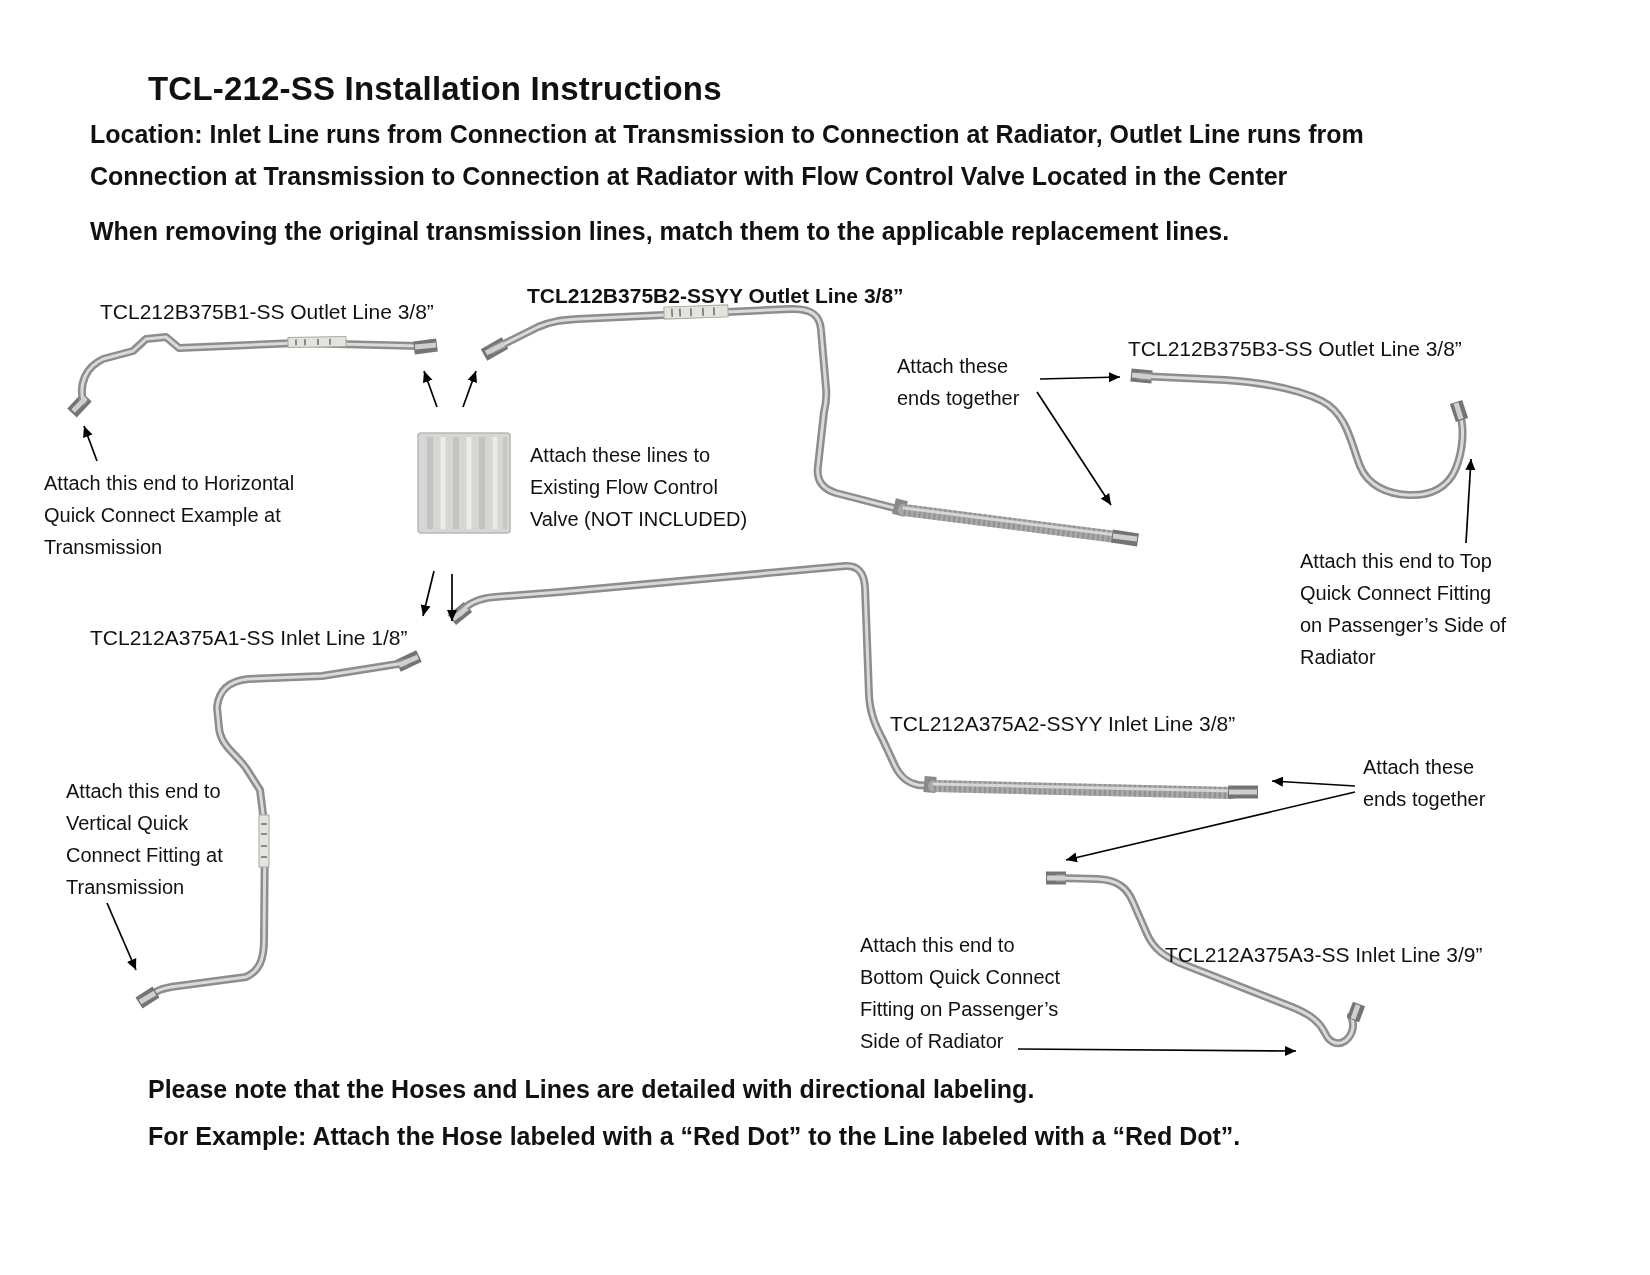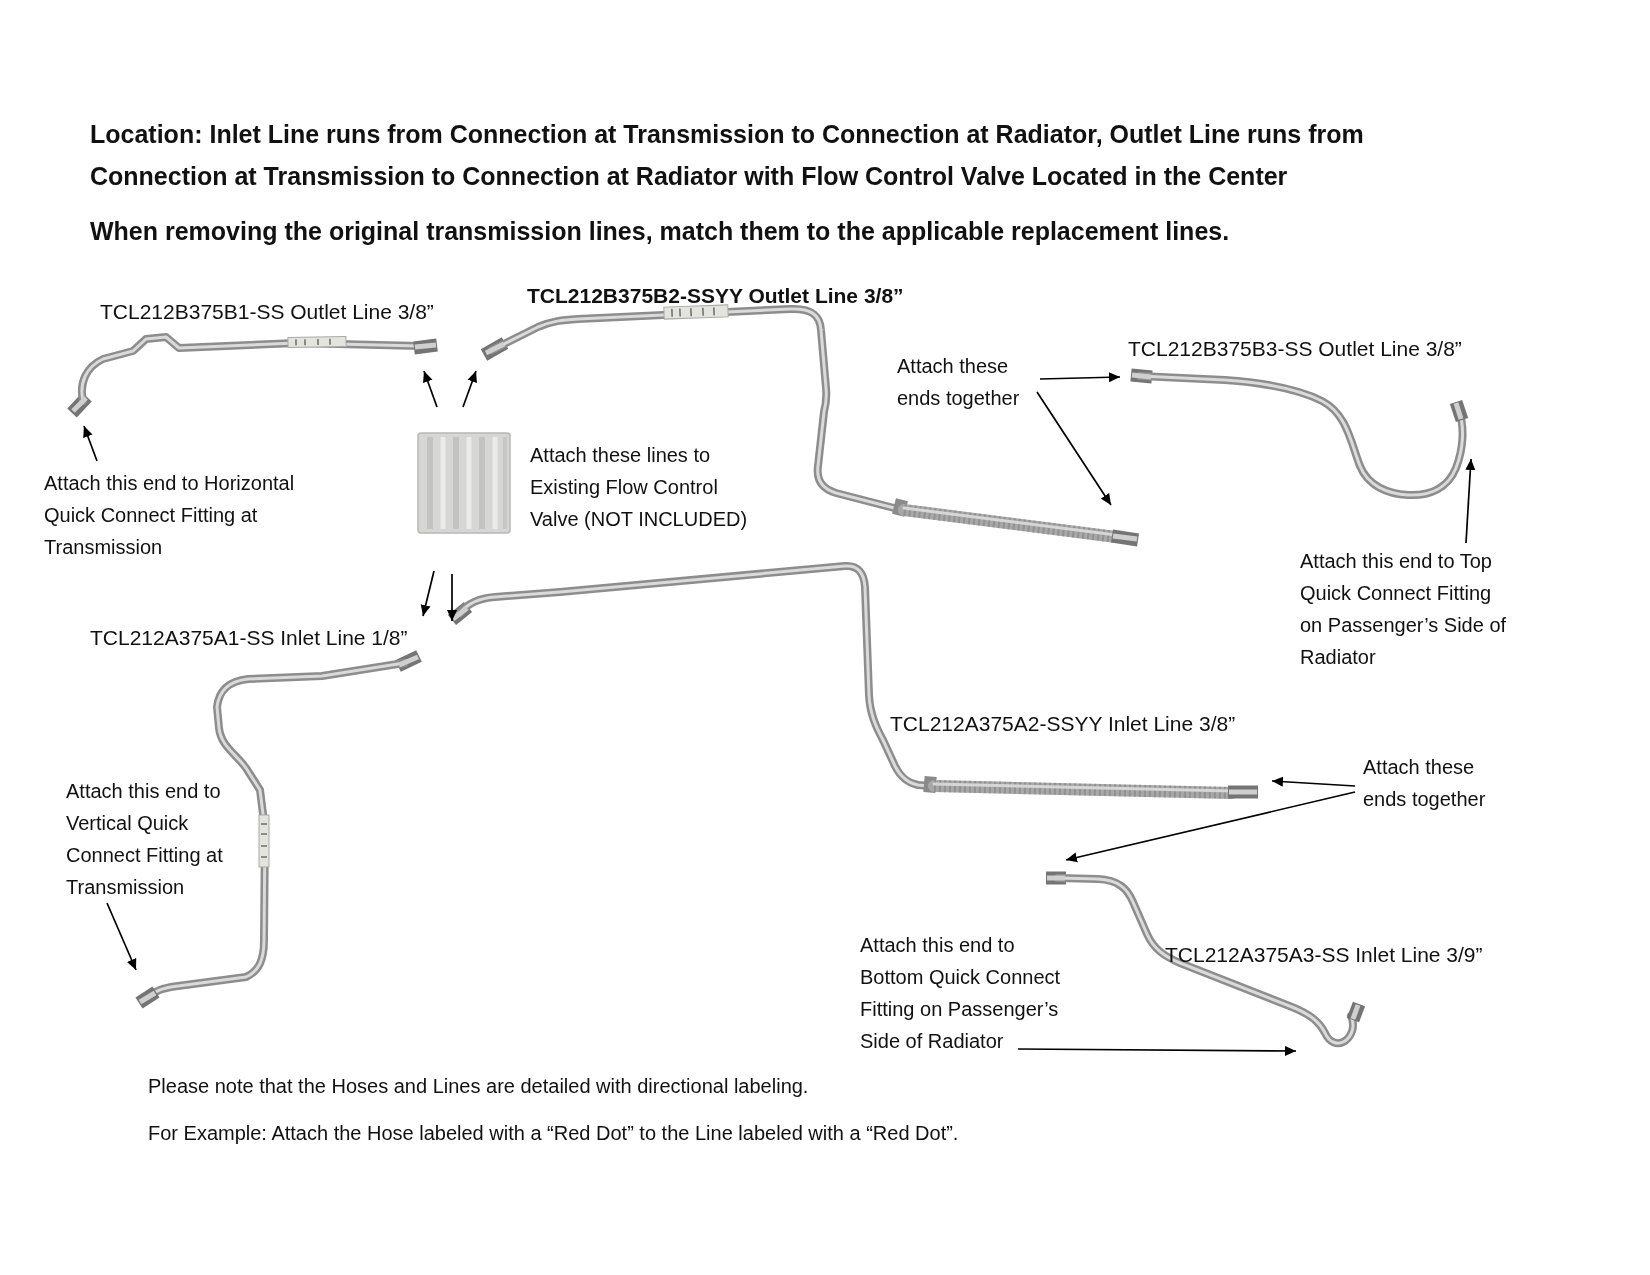--- a/index.html
+++ b/index.html
@@ -20,21 +20,21 @@
   .para{
     font-size:25px;font-weight:700;margin:0;line-height:42px;
   }
   .part-label{
     font-size:21px;font-weight:400;white-space:nowrap;
   }
   .annot{
     font-size:20px;font-weight:400;line-height:32px;white-space:pre-line;
   }
   .footer-note{
-    font-size:20px;font-weight:400;white-space:nowrap;text-align:center;
+    font-size:25px;font-weight:700;white-space:nowrap;text-align:center;
   }
   
   .tube-base{fill:none;stroke:#8d8d8d;stroke-width:8;stroke-linecap:round;stroke-linejoin:round;}
   .tube-hi{fill:none;stroke:#dadada;stroke-width:3;stroke-linecap:round;stroke-linejoin:round;}
   .fit-base{fill:none;stroke:#747474;stroke-width:13;stroke-linecap:butt;}
   .fit-hi{fill:none;stroke:#cfcfcf;stroke-width:5;stroke-linecap:butt;}
   .braid-base{fill:none;stroke:#a8a8a8;stroke-width:12;stroke-linecap:round;}
   .braid-tex{fill:none;stroke:#7e7e7e;stroke-width:12;stroke-linecap:butt;stroke-dasharray:2 3;opacity:.55;}
   .braid-hi{fill:none;stroke:#d6d6d6;stroke-width:3;stroke-linecap:round;}
   .ferrule{fill:none;stroke:#8a8a8a;stroke-width:16;stroke-linecap:butt;}
@@ -158,34 +158,35 @@
       <path class="arrow" marker-end="url(#ah)" d="M 1040 379 L 1120 377"></path>
       <path class="arrow" marker-end="url(#ah)" d="M 1037 392 L 1111 505"></path>
       <path class="arrow" marker-end="url(#ah)" d="M 1466 543 L 1471 459"></path>
       <path class="arrow" marker-end="url(#ah)" d="M 107 903 L 136 970"></path>
       <path class="arrow" marker-end="url(#ah)" d="M 1355 786 L 1272 781"></path>
       <path class="arrow" marker-end="url(#ah)" d="M 1355 792 L 1066 860"></path>
       <path class="arrow" marker-end="url(#ah)" d="M 1018 1049 L 1296 1051"></path>
     </g>
   </svg>
 
+  <h1 class="title abs" style="left:148px;top:70px;">TCL-212-SS Installation Instructions</h1>
 
   <p class="para abs" style="left:90px;top:113px;width:1410px;">Location: Inlet Line runs from Connection at Transmission to Connection at Radiator, Outlet Line runs from Connection at Transmission to Connection at Radiator with Flow Control Valve Located in the Center</p>
 
   <p class="para abs" style="left:90px;top:210px;width:1450px;">When removing the original transmission lines, match them to the applicable replacement lines.</p>
 
   <div class="part-label abs" style="left:100px;top:300px;">TCL212B375B1-SS Outlet Line 3/8”</div>
   <div class="part-label abs" style="left:527px;top:284px;font-weight:bold;">TCL212B375B2-SSYY Outlet Line 3/8”</div>
   <div class="part-label abs" style="left:1128px;top:337px;">TCL212B375B3-SS Outlet Line 3/8”</div>
   <div class="part-label abs" style="left:90px;top:626px;">TCL212A375A1-SS Inlet Line 1/8”</div>
   <div class="part-label abs" style="left:890px;top:712px;">TCL212A375A2-SSYY Inlet Line 3/8”</div>
   <div class="part-label abs" style="left:1165px;top:943px;">TCL212A375A3-SS Inlet Line 3/9”</div>
 
   <div class="annot abs" style="left:44px;top:467px;">Attach this end to Horizontal
-Quick Connect Fitting at
+Quick Connect Example at
 Transmission</div>
   <div class="annot abs" style="left:530px;top:439px;">Attach these lines to
 Existing Flow Control
 Valve (NOT INCLUDED)</div>
   <div class="annot abs" style="left:897px;top:350px;">Attach these
 ends together</div>
   <div class="annot abs" style="left:1300px;top:545px;">Attach this end to Top
 Quick Connect Fitting
 on Passenger’s Side of
 Radiator</div>

